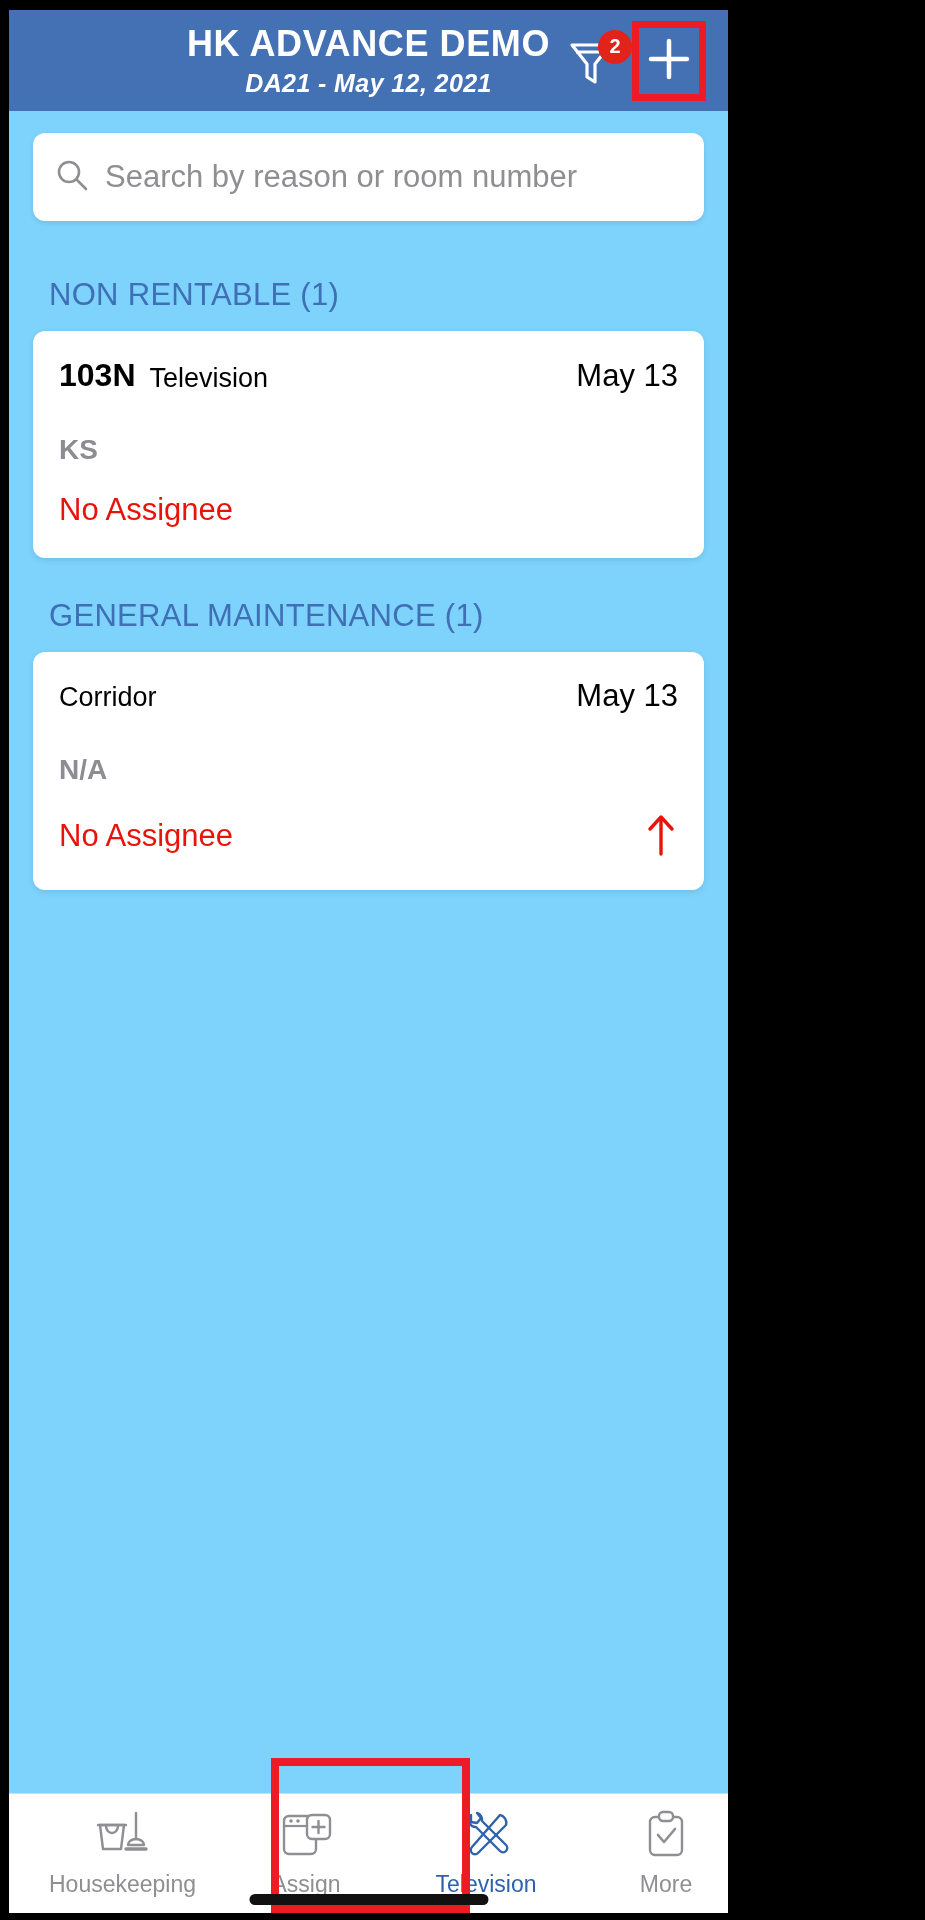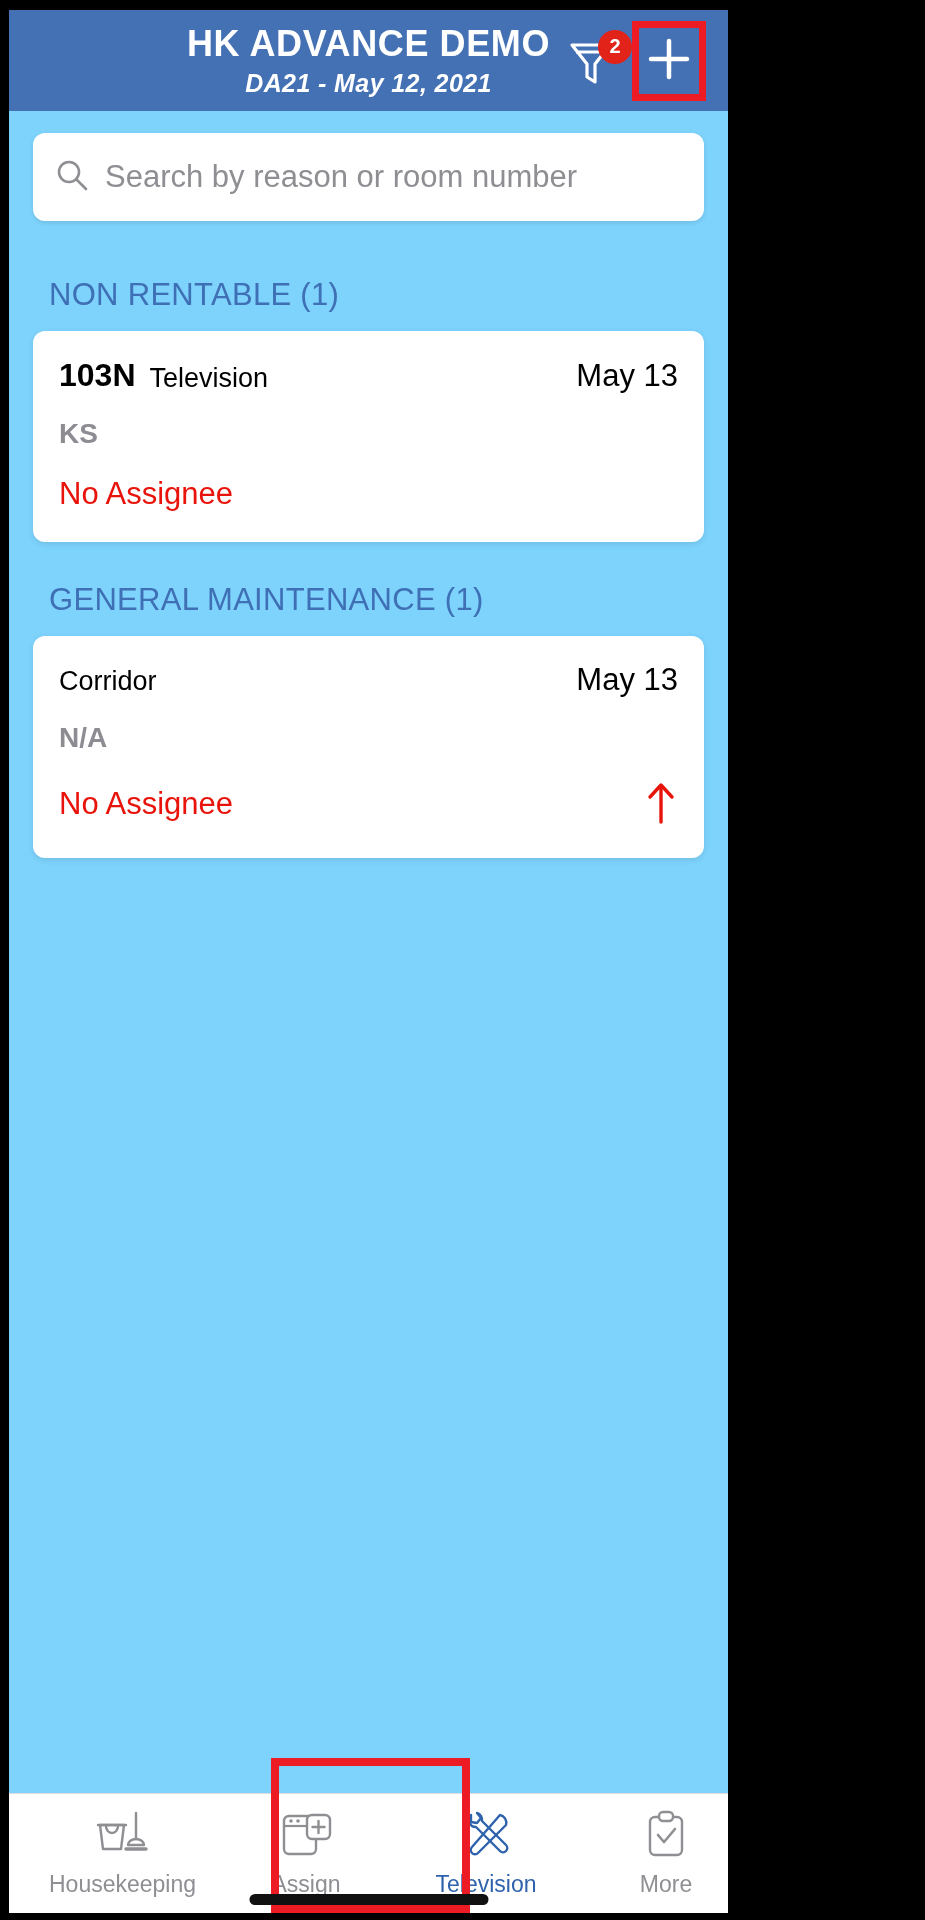--- a/index.html
+++ b/index.html
@@ -87,21 +87,21 @@
   }
   .card-row-top {
     display:flex; align-items:baseline; justify-content:space-between;
   }
   .card-left { display:flex; align-items:flex-end; gap:14px; }
   .room-num { font-size:32px; font-weight:bold; color:#000; }
   .reason { font-size:27px; color:#000; }
   .card-date { font-size:31px; color:#000; }
   .card-code {
     font-size:28px; font-weight:bold; color:#8c8c92;
-    margin-top:24px;
+    margin-top:40px;
   }
   .card-row-bottom {
     display:flex; align-items:center; justify-content:space-between;
     margin-top:26px;
   }
   .assignee { font-size:31px; color:#e8140b; }
   .priority-arrow { color:#e8140b; }
 
   
   .bottom-nav {

